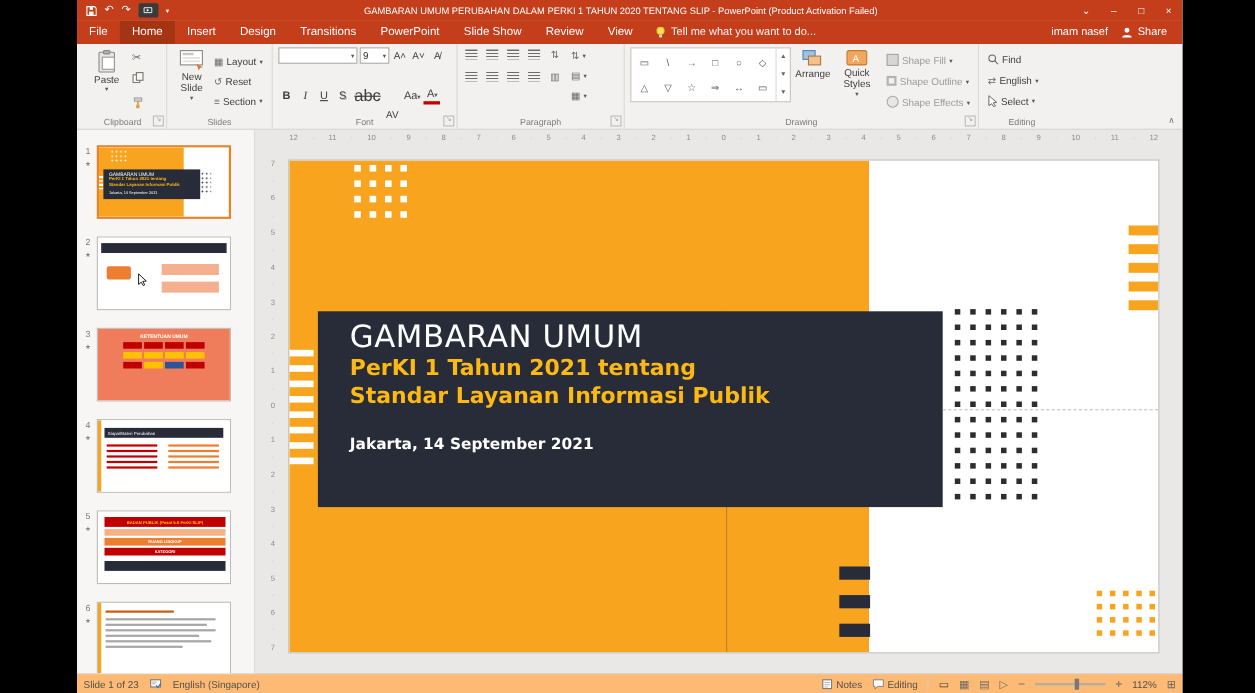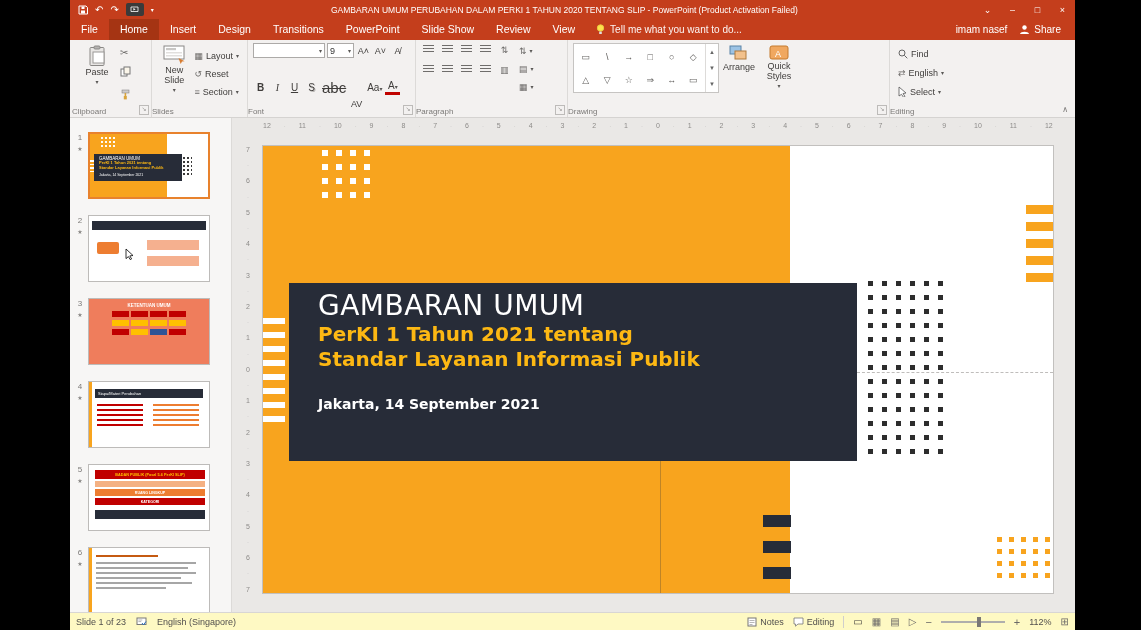--- a/index.html
+++ b/index.html
@@ -20,21 +20,21 @@
   .tabrow{height:21px;background:#C43E1C;display:flex;align-items:stretch;color:#fff;}
   .tab{font-size:10.5px;line-height:21px;padding:0 11px;cursor:default;}
   .tab.active{background:#A53413;}
   .tellme{display:flex;align-items:center;gap:5px;font-size:10px;color:rgba(255,255,255,.95);padding:0 10px;}
   .tabright{margin-left:auto;display:flex;align-items:center;gap:12px;padding-right:14px;font-size:10px;}
   .sharebox{display:flex;align-items:center;gap:4px;}
 
   
   .ribbon{height:78px;background:#F3F1F0;border-bottom:1px solid #D5D3D1;display:flex;position:relative;padding-left:2px;box-sizing:border-box;}
   .group{position:relative;border-right:1px solid #DCDAD8;padding:3px 5px 14px 5px;box-sizing:border-box;flex:none;}
-  .glabel{position:absolute;bottom:1px;left:0;right:0;font-size:8px;color:#7C7A78;}
+  .glabel{position:absolute;bottom:1px;left:0;right:0;text-align:center;font-size:8px;color:#7C7A78;}
   .dlg{position:absolute;right:2px;bottom:2px;font-size:6px;color:#908E8C;border:1px solid #BDBBB9;width:8px;height:8px;line-height:7px;text-align:center;}
   .gc{display:flex;}
   .bigbtn{display:flex;flex-direction:column;align-items:center;width:40px;font-size:9px;color:#3F3D3B;gap:1px;padding-top:2px;text-align:center;line-height:1.1;}
   .caret{font-size:6px;color:#5A5856;}
   .smallcol{display:flex;flex-direction:column;gap:5px;padding:5px 3px 0 3px;}
   .mini-ic{font-size:10px;color:#6B6967;line-height:1;}
   .sbtn{display:flex;align-items:center;gap:3px;font-size:9px;color:#3F3D3B;height:15px;white-space:nowrap;}
   .gi{font-size:9px;color:#6B6967;}
   .combo{background:#fff;border:1px solid #ACAAA8;height:15px;display:flex;align-items:center;justify-content:space-between;font-size:9px;color:#333;padding:0 2px;box-sizing:border-box;}
   .fontrow1{display:flex;gap:2px;align-items:center;}
@@ -134,21 +134,21 @@
   .dgrid i{width:5px;height:5px;background:#2D2D2D;display:block;}
   .dashline{position:absolute;left:594px;top:226px;width:196px;border-top:1px dashed #BFBDBB;}
   .obars{position:absolute;left:763px;top:59px;display:flex;flex-direction:column;gap:8px;}
   .obars i{width:27px;height:9px;background:#F8A41E;display:block;}
   .nbars{position:absolute;left:500px;top:369px;display:flex;flex-direction:column;gap:14px;}
   .nbars i{width:28px;height:12px;background:#272C38;display:block;}
   .odots{position:absolute;left:734px;top:391px;width:53px;display:flex;flex-wrap:wrap;gap:7px;}
   .odots i{width:5px;height:5px;background:#F8A41E;display:block;}
 
   
-  .statusbar{height:18px;background:#fef9c3;border-top:1px solid #D8D6D4;display:flex;align-items:center;font-size:9px;color:#514F4D;padding:0 6px;box-sizing:border-box;gap:10px;}
+  .statusbar{height:18px;background:#fdba74;border-top:1px solid #D8D6D4;display:flex;align-items:center;font-size:9px;color:#514F4D;padding:0 6px;box-sizing:border-box;gap:10px;}
   .stright{margin-left:auto;display:flex;align-items:center;gap:9px;}
   .stbtn{display:flex;align-items:center;gap:3px;}
   .ssep{width:1px;height:12px;background:#D0CECC;}
   .viewic{font-size:10px;color:#6B6967;}
   .viewic.active{color:#3F3D3B;}
   .slider{width:64px;height:10px;position:relative;display:flex;align-items:center;}
   .track{width:100%;height:2px;background:#AFAEAC;}
   .sthumb{position:absolute;left:36px;top:0;width:4px;height:10px;background:#7A7876;}
   .zoomsign{font-size:11px;color:#6B6967;}
 </style>
@@ -392,20 +392,37 @@
             </svg>
           <span>Arrange</span>
         </div>
         <div class="bigbtn">
           <svg width="20" height="16">
               <rect x="1" y="1" width="18" height="13" rx="2" fill="#F0A860" stroke="#C47A2E"></rect>
               <text x="6" y="11.5" font-size="9" fill="#fff">A</text>
             </svg>
           <span>Quick Styles</span>
           <span class="caret">▾</span>
+        </div>
+        <div class="stack3">
+          <span class="sbtn gray">
+              <i class="cfill"></i>
+              <span>Shape Fill</span>
+              <span class="caret">▾</span>
+            </span>
+          <span class="sbtn gray">
+              <i class="coutline"></i>
+              <span>Shape Outline</span>
+              <span class="caret">▾</span>
+            </span>
+          <span class="sbtn gray">
+              <i class="ceffect"></i>
+              <span>Shape Effects</span>
+              <span class="caret">▾</span>
+            </span>
         </div>
       </div>
       <div class="glabel">Drawing</div>
       <span class="dlg">↘</span>
     </div>
 
     <div class="group" style="width:78px;border-right:none">
       <div class="smallcol" style="padding-top:3px;gap:4px">
         <span class="sbtn">
             <svg width="10" height="10">

